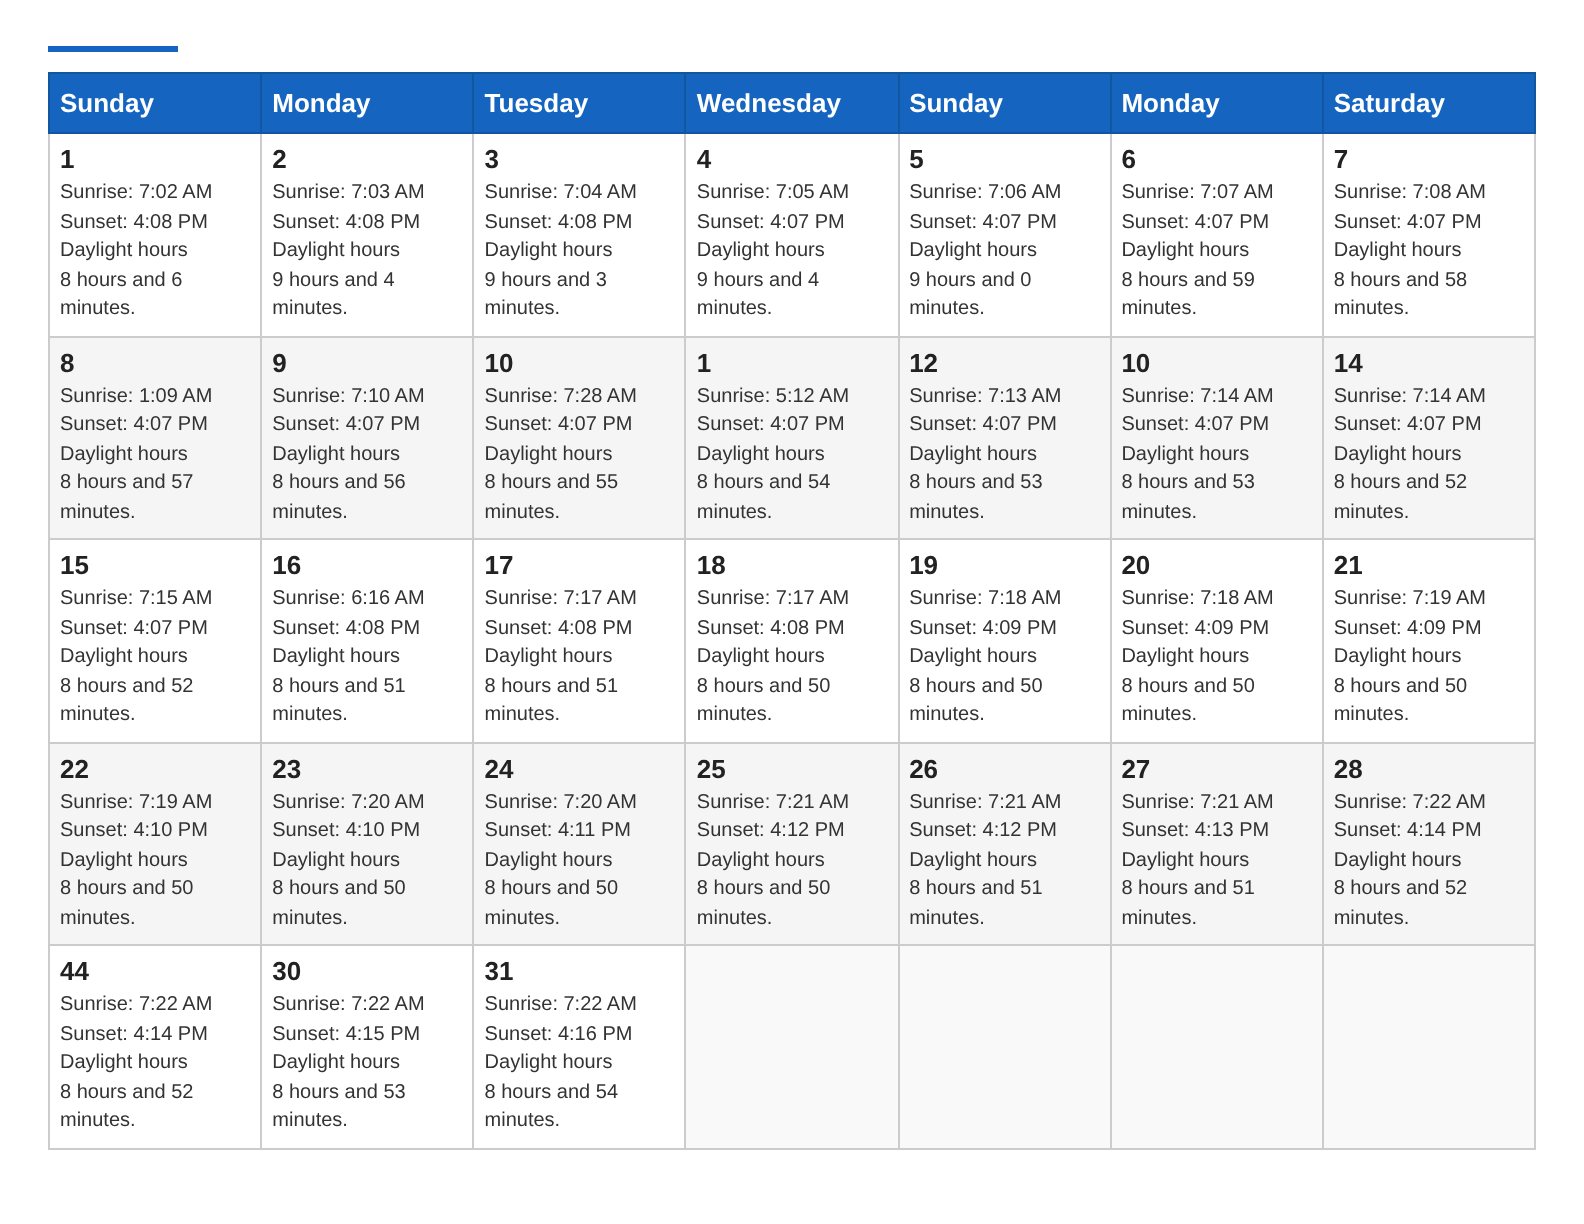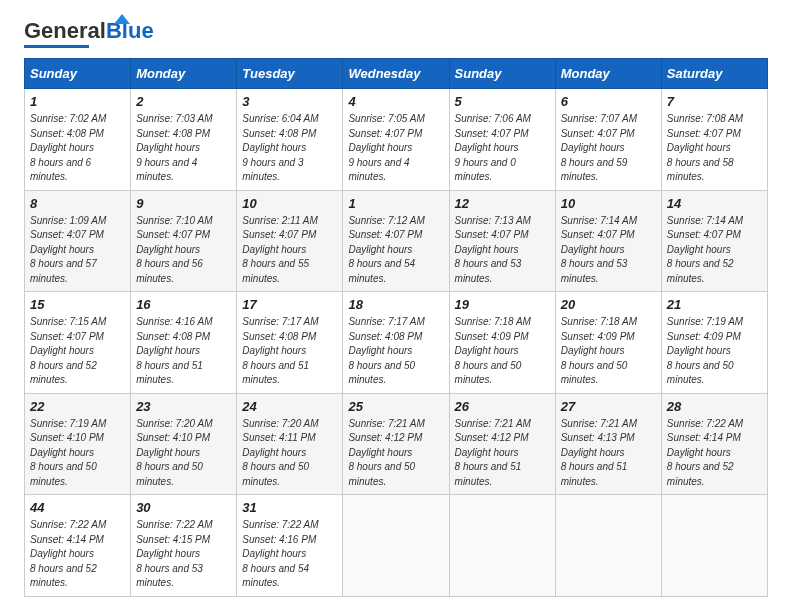--- a/index.html
+++ b/index.html
@@ -31,21 +31,20 @@
       line-height: 1.1;
     }
     .subtitle {
       font-size: 15px;
       color: #444;
     }
     table {
       width: 100%;
       border-collapse: collapse;
       font-size: 11px;
-      font-style: italic;
     }
     thead tr th {
       background: #1565C0;
       color: #fff;
       padding: 7px 5px;
       text-align: left;
       font-size: 13px;
       font-weight: bold;
       border: 1px solid #1255a0;
     }
@@ -81,25 +80,20 @@
       display: flex;
       align-items: center;
       gap: 2px;
     }
   </style>
 </head>
 <body>
 
 <div class="header-section">
   <div class="logo">
-    <div class="logo-wrapper">
-      <div style="font-size:22px;font-weight:bold;color:#333;line-height:1;">
-        <span style="color:#333;">General</span><span style="color:#1565C0; position:relative;">B<span style="position:absolute;top:-4px;right:-8px;width:0;height:0;border-left:8px solid transparent;border-right:8px solid transparent;border-bottom:10px solid #1E88E5;display:inline-block;"></span></span><span style="color:#1565C0;">lue</span>
-      </div>
-    </div>
     <div style="height:3px;background:#1565C0;width:65px;margin-top:3px;"></div>
   </div>
   <div class="title-area">
     <div class="month-title"></div>
     <div class="subtitle"></div>
   </div>
 </div>
 
 <table>
   <thead>
@@ -129,21 +123,21 @@
           <div class="cell-info">
             <span>Sunrise: 7:03 AM</span><br>
             <span>Sunset: 4:08 PM</span><br>
             <span>Daylight hours</span><br>
             <span>9 hours and 4 minutes.</span>
           </div>
         </td>
         <td>
           <span class="day-num">3</span>
           <div class="cell-info">
-            <span>Sunrise: 6:04 AM</span><br>
+            <span>Sunrise: 7:04 AM</span><br>
             <span>Sunset: 4:08 PM</span><br>
             <span>Daylight hours</span><br>
             <span>9 hours and 3 minutes.</span>
           </div>
         </td>
         <td>
           <span class="day-num">4</span>
           <div class="cell-info">
             <span>Sunrise: 7:05 AM</span><br>
             <span>Sunset: 4:07 PM</span><br>
@@ -194,30 +188,30 @@
           <div class="cell-info">
             <span>Sunrise: 7:10 AM</span><br>
             <span>Sunset: 4:07 PM</span><br>
             <span>Daylight hours</span><br>
             <span>8 hours and 56 minutes.</span>
           </div>
         </td>
         <td>
           <span class="day-num">10</span>
           <div class="cell-info">
-            <span>Sunrise: 2:11 AM</span><br>
+            <span>Sunrise: 7:28 AM</span><br>
             <span>Sunset: 4:07 PM</span><br>
             <span>Daylight hours</span><br>
             <span>8 hours and 55 minutes.</span>
           </div>
         </td>
         <td>
           <span class="day-num">1</span>
           <div class="cell-info">
-            <span>Sunrise: 7:12 AM</span><br>
+            <span>Sunrise: 5:12 AM</span><br>
             <span>Sunset: 4:07 PM</span><br>
             <span>Daylight hours</span><br>
             <span>8 hours and 54 minutes.</span>
           </div>
         </td>
         <td>
           <span class="day-num">12</span>
           <div class="cell-info">
             <span>Sunrise: 7:13 AM</span><br>
             <span>Sunset: 4:07 PM</span><br>
@@ -250,21 +244,21 @@
           <div class="cell-info">
             <span>Sunrise: 7:15 AM</span><br>
             <span>Sunset: 4:07 PM</span><br>
             <span>Daylight hours</span><br>
             <span>8 hours and 52 minutes.</span>
           </div>
         </td>
         <td>
           <span class="day-num">16</span>
           <div class="cell-info">
-            <span>Sunrise: 4:16 AM</span><br>
+            <span>Sunrise: 6:16 AM</span><br>
             <span>Sunset: 4:08 PM</span><br>
             <span>Daylight hours</span><br>
             <span>8 hours and 51 minutes.</span>
           </div>
         </td>
         <td>
           <span class="day-num">17</span>
           <div class="cell-info">
             <span>Sunrise: 7:17 AM</span><br>
             <span>Sunset: 4:08 PM</span><br>

